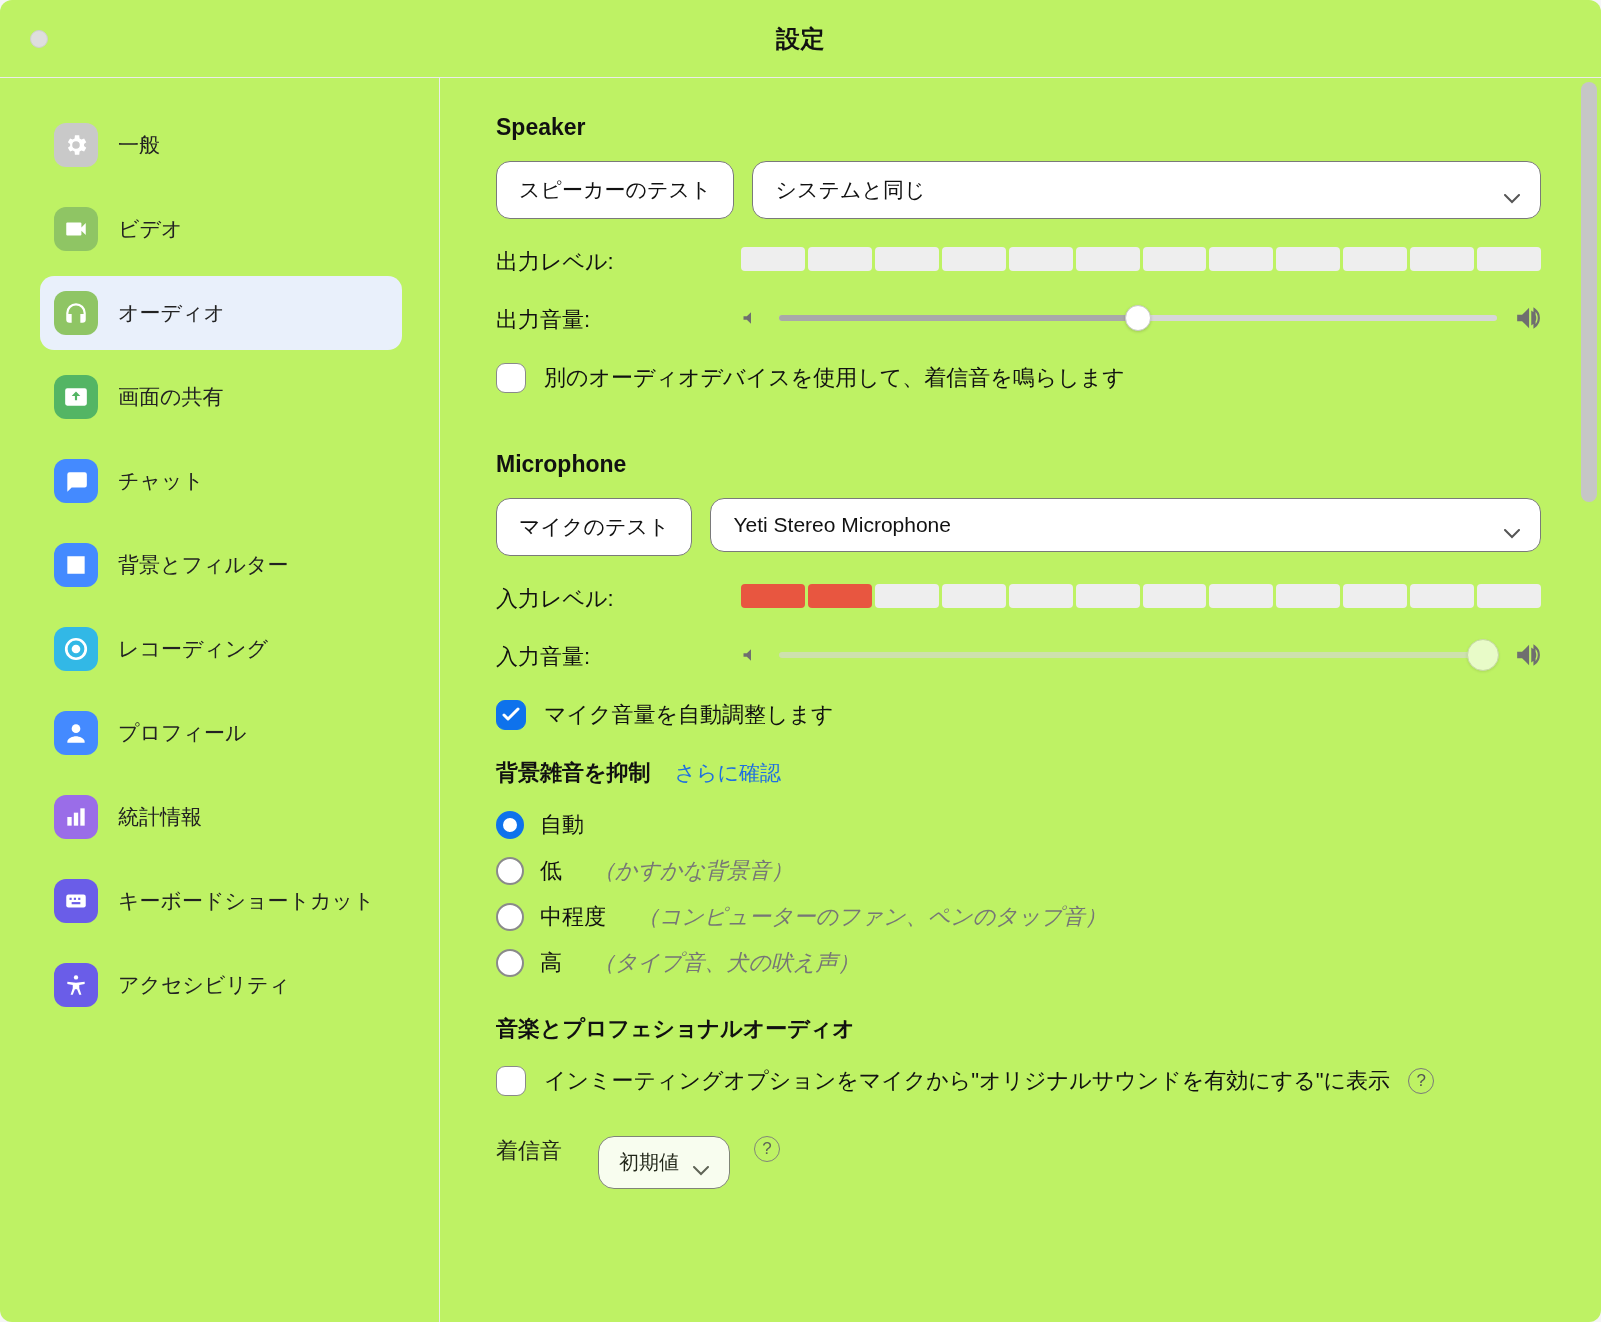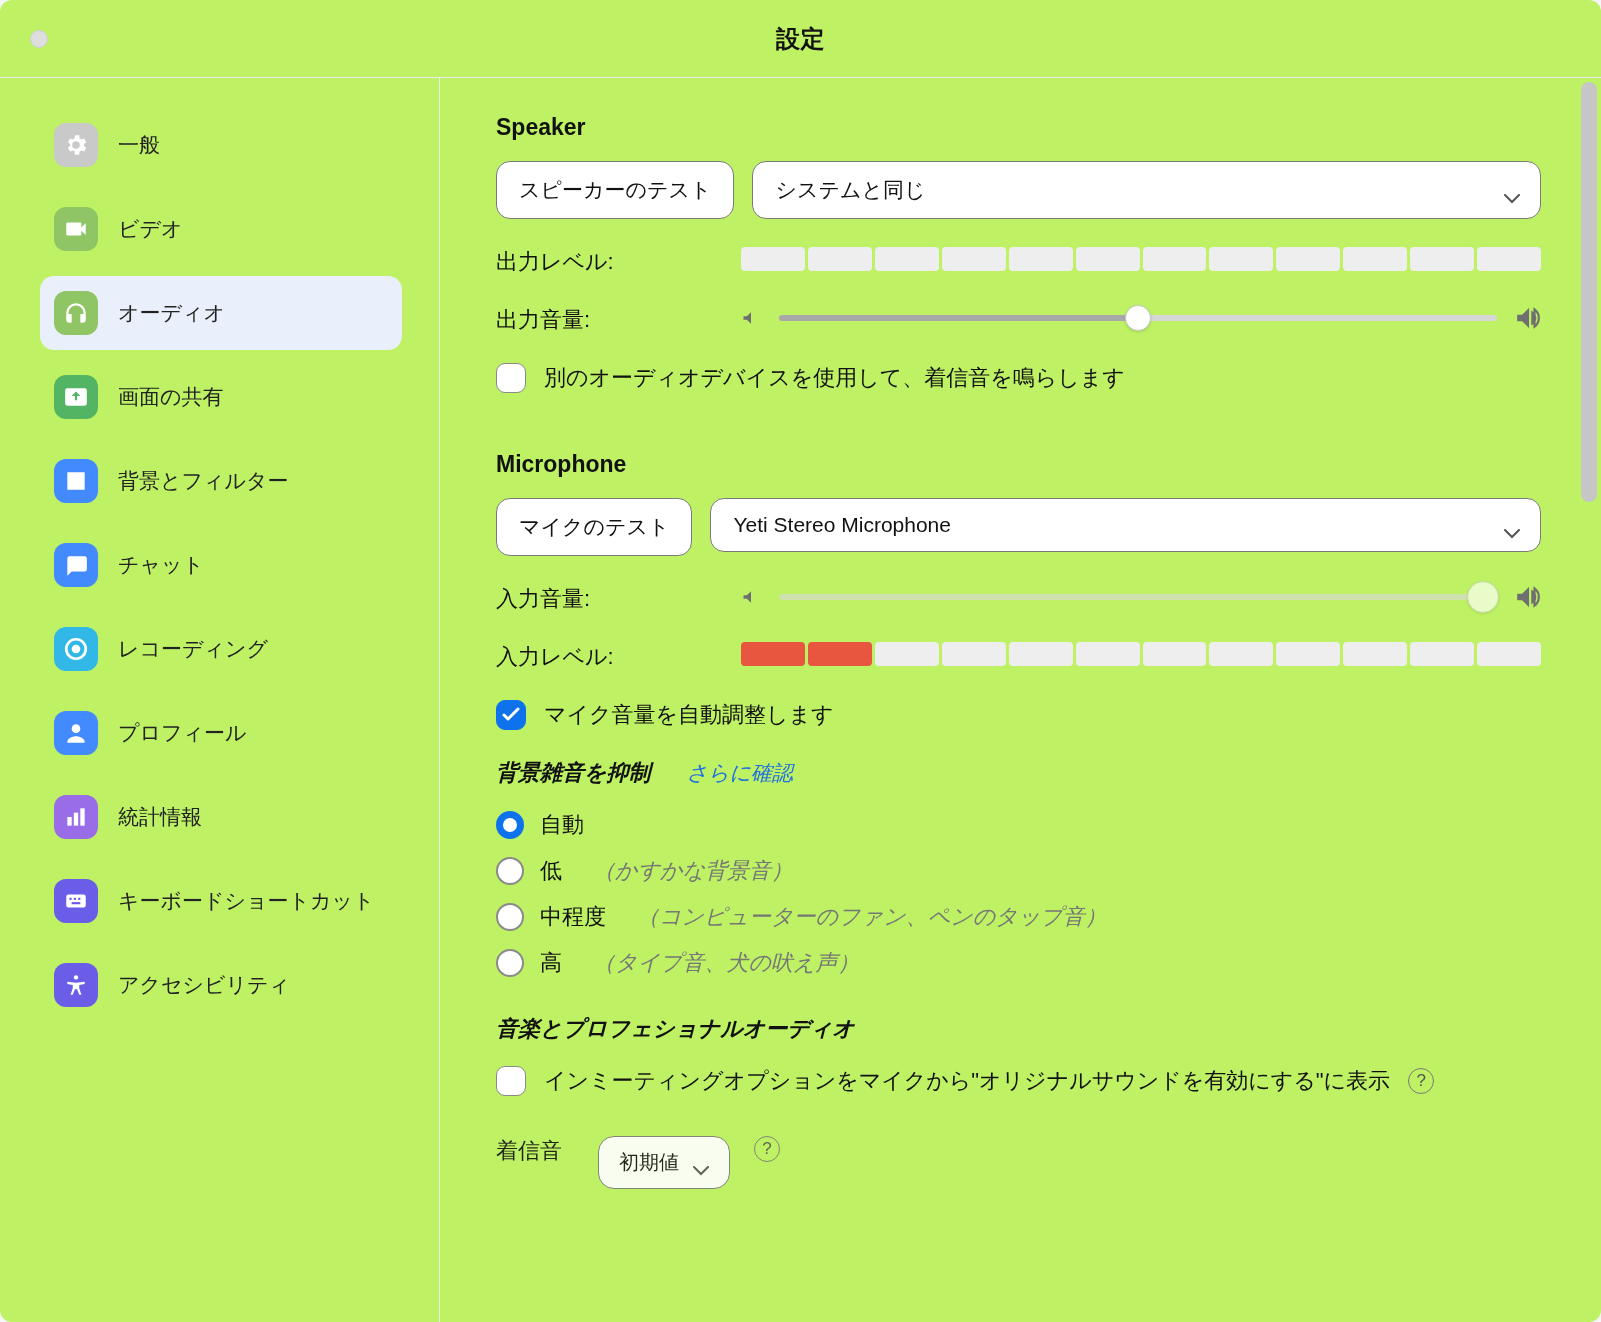--- a/index.html
+++ b/index.html
@@ -188,23 +188,22 @@
     align-items: center;
     justify-content: center;
     cursor: pointer;
     flex-shrink: 0;
   }
   .checkbox.checked { background: #0e72ec; border-color: #0e72ec; }
   .checkbox.checked svg { width: 18px; height: 16px; }
   .subheader {
     display: flex;
     align-items: center;
-    gap: 36px;
+    gap: 24px;
     margin-bottom: 22px;
-    font-style: italic;
   }
   .subheader-title {
     font-size: 22px;
     font-weight: 700;
     color: #111;
   }
   .subheader-link {
     font-size: 21px;
     color: #1f6fe0;
     cursor: pointer;
@@ -305,33 +304,33 @@
           <svg viewBox="0 0 24 24">
               <path d="M4 4h16a2 2 0 012 2v12a2 2 0 01-2 2H4a2 2 0 01-2-2V6a2 2 0 012-2zm8 3l-4 4h3v4h2v-4h3z"></path>
             </svg>
         </div>
         <span>画面の共有</span>
       </div>
 
       <div class="sidebar-item">
         <div class="sidebar-icon" style="background:#448aff">
           <svg viewBox="0 0 24 24">
+              <path d="M4 4h16a2 2 0 012 2v10a2 2 0 01-2 2H8l-4 4V6a2 2 0 012-2z"></path>
+            </svg>
+        </div>
+        <span>チャット</span>
+      </div>
+
+      <div class="sidebar-item">
+        <div class="sidebar-icon" style="background:#448aff">
+          <svg viewBox="0 0 24 24">
               <path d="M4 4h16v16H4zM12 7a3 3 0 11-3 3 3 3 0 013-3zm-6 11c0-2 4-3 6-3s6 1 6 3v1H6z"></path>
             </svg>
         </div>
         <span>背景とフィルター</span>
-      </div>
-
-      <div class="sidebar-item">
-        <div class="sidebar-icon" style="background:#448aff">
-          <svg viewBox="0 0 24 24">
-              <path d="M4 4h16a2 2 0 012 2v10a2 2 0 01-2 2H8l-4 4V6a2 2 0 012-2z"></path>
-            </svg>
-        </div>
-        <span>チャット</span>
       </div>
 
       <div class="sidebar-item">
         <div class="sidebar-icon" style="background:#32b8e6">
           <svg viewBox="0 0 24 24">
               <circle cx="12" cy="12" r="9" fill="none" stroke="#fff" stroke-width="2.5"></circle>
               <circle cx="12" cy="12" r="4"></circle>
             </svg>
         </div>
         <span>レコーディング</span>
@@ -452,51 +451,51 @@
           <span>Yeti Stereo Microphone</span>
           <span class="select-chevron">
             <svg viewBox="0 0 16 10">
                 <path d="M1 1l7 7 7-7" fill="none" stroke="#555" stroke-width="2" stroke-linecap="round"></path>
               </svg>
           </span>
         </div>
       </div>
 
       <div class="row">
+        <div class="row-label">入力レベル:</div>
+        <div class="level-meter" id="mic-level-meter">
+            <div class="level-seg on"></div>
+            <div class="level-seg on"></div>
+            <div class="level-seg"></div>
+            <div class="level-seg"></div>
+            <div class="level-seg"></div>
+            <div class="level-seg"></div>
+            <div class="level-seg"></div>
+            <div class="level-seg"></div>
+            <div class="level-seg"></div>
+            <div class="level-seg"></div>
+            <div class="level-seg"></div>
+            <div class="level-seg"></div>
+          </div>
+      </div>
+
+      <div class="row">
         <div class="row-label">入力音量:</div>
         <div class="slider-wrap">
           <svg width="20" height="20" viewBox="0 0 24 24">
               <path d="M3 10v4h4l5 5V5l-5 5z"></path>
             </svg>
           <div class="slider disabled">
             <div class="thumb large" id="in-vol-thumb" style="left: 98%;"></div>
           </div>
           <svg width="26" height="26" viewBox="0 0 24 24">
               <path d="M3 10v4h4l5 5V5l-5 5zM16 7a6 6 0 010 10zM18 4a10 10 0 010 16z" fill="none" stroke="#6f6f6f" stroke-width="2"></path>
               <path d="M3 10v4h4l5 5V5l-5 5z"></path>
             </svg>
         </div>
-      </div>
-
-      <div class="row">
-        <div class="row-label">入力レベル:</div>
-        <div class="level-meter" id="mic-level-meter">
-            <div class="level-seg on"></div>
-            <div class="level-seg on"></div>
-            <div class="level-seg"></div>
-            <div class="level-seg"></div>
-            <div class="level-seg"></div>
-            <div class="level-seg"></div>
-            <div class="level-seg"></div>
-            <div class="level-seg"></div>
-            <div class="level-seg"></div>
-            <div class="level-seg"></div>
-            <div class="level-seg"></div>
-            <div class="level-seg"></div>
-          </div>
       </div>
 
       <div class="check-row">
         <div class="checkbox checked">
           <svg viewBox="0 0 18 16">
               <path d="M2 8l4 4 10-10" fill="none" stroke="#fff" stroke-width="3" stroke-linecap="round" stroke-linejoin="round"></path>
             </svg>
         </div>
         <span>マイク音量を自動調整します</span>
       </div>

